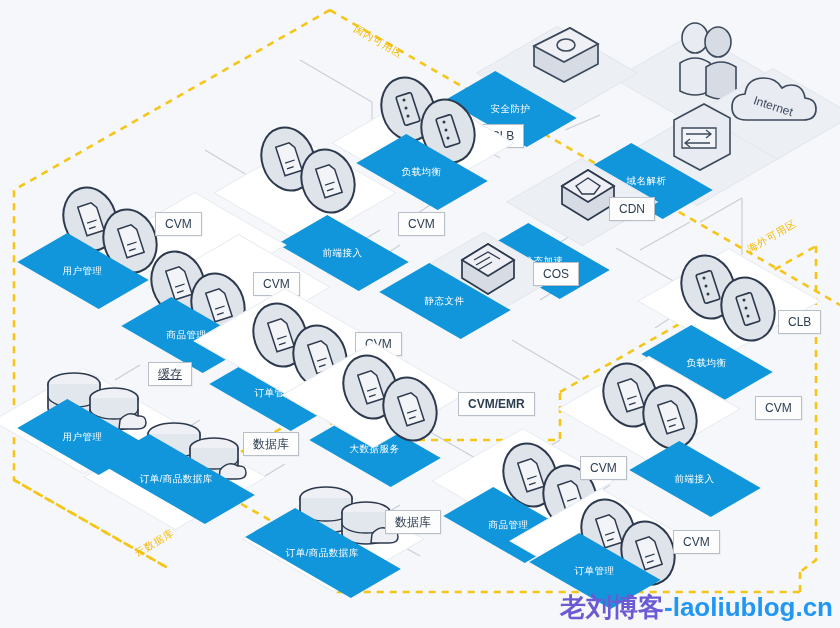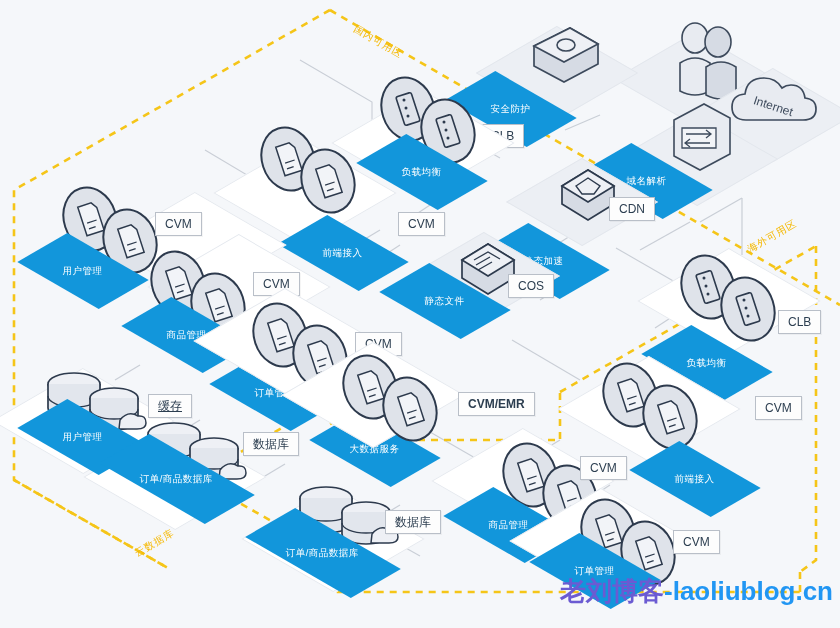--- a/index.html
+++ b/index.html
@@ -325,21 +325,21 @@
     <span>静态加速</span>
   </div>
   <div class="tile sh" style="left:440px;top:232px;width:86px;height:86px;"></div>
   <div class="iconbox" style="left:448px;top:232px;">
     <svg width="80" height="70" viewBox="0 0 80 70">
       <path d="M14 28 L40 12 L66 28 L66 46 L40 62 L14 46 Z" fill="#d6dbe4" stroke="#2d3a4d" stroke-width="1.7"></path>
       <path d="M14 28 L40 12 L66 28 L40 44 Z" fill="#eef0f5" stroke="#2d3a4d" stroke-width="1.7"></path>
       <path d="M26 28 L40 20 L52 27 M28 33 L42 25 M30 38 L44 30" stroke="#2d3a4d" stroke-width="1.3" fill="none"></path>
     </svg>
   </div>
-  <div class="chip" style="left:508px;top:262px;margin-top:12px;">
+  <div class="chip" style="left:533px;top:262px;">
     <span>COS</span>
   </div>
   <div class="ribbon wide" style="left:398px;top:272px;">
     <span>静态文件</span>
   </div>
 
   <div class="ribbon wide" style="left:36px;top:242px;">
     <span>用户管理</span>
   </div>
   <div class="ribbon wide" style="left:140px;top:306px;">
@@ -395,21 +395,21 @@
     <svg width="130" height="90" viewBox="0 0 130 90">
       <ellipse cx="38" cy="26" rx="26" ry="11" fill="#eef0f5" stroke="#2d3a4d" stroke-width="1.7"></ellipse>
       <path d="M12 26 L12 50 a26 11 0 0 0 52 0 L64 26" fill="#e2e6ed" stroke="#2d3a4d" stroke-width="1.7"></path>
       <path d="M12 38 a26 11 0 0 0 52 0" fill="none" stroke="#2d3a4d" stroke-width="1.3"></path>
       <ellipse cx="78" cy="40" rx="24" ry="10" fill="#eef0f5" stroke="#2d3a4d" stroke-width="1.7"></ellipse>
       <path d="M54 40 L54 62 a24 10 0 0 0 48 0 L102 40" fill="#e2e6ed" stroke="#2d3a4d" stroke-width="1.7"></path>
       <path d="M54 51 a24 10 0 0 0 48 0" fill="none" stroke="#2d3a4d" stroke-width="1.3"></path>
       <path d="M84 62 q8 -10 18 -4 q8 -1 8 7 q0 6 -9 6 l-18 0 z" fill="#eef0f5" stroke="#2d3a4d" stroke-width="1.5"></path>
     </svg>
   </div>
-  <div class="chip cn" style="left:148px;top:394px;text-decoration:underline;">
+  <div class="chip cn" style="left:148px;top:362px;text-decoration:underline;">
     <span>缓存</span>
   </div>
 
   <div class="tile" style="left:122px;top:424px;"></div>
   <div class="iconbox" style="left:136px;top:408px;">
     <svg width="130" height="90" viewBox="0 0 130 90">
       <ellipse cx="38" cy="26" rx="26" ry="11" fill="#eef0f5" stroke="#2d3a4d" stroke-width="1.7"></ellipse>
       <path d="M12 26 L12 50 a26 11 0 0 0 52 0 L64 26" fill="#e2e6ed" stroke="#2d3a4d" stroke-width="1.7"></path>
       <path d="M12 38 a26 11 0 0 0 52 0" fill="none" stroke="#2d3a4d" stroke-width="1.3"></path>
       <ellipse cx="78" cy="40" rx="24" ry="10" fill="#eef0f5" stroke="#2d3a4d" stroke-width="1.7"></ellipse>
@@ -536,17 +536,17 @@
     </svg>
   </div>
   <div class="chip" style="left:673px;top:530px;">
     <span>CVM</span>
   </div>
 
   <div class="ribbon wide" style="left:548px;top:542px;">
     <span>订单管理</span>
   </div>
 
-  <div class="wm" style="left:560px;top:574px;">
+  <div class="wm" style="left:560px;top:590px;">
     <span class="cn">老刘博客</span><span class="en">-laoliublog.cn</span>
   </div>
 
 </div>
 
 </body></html>

